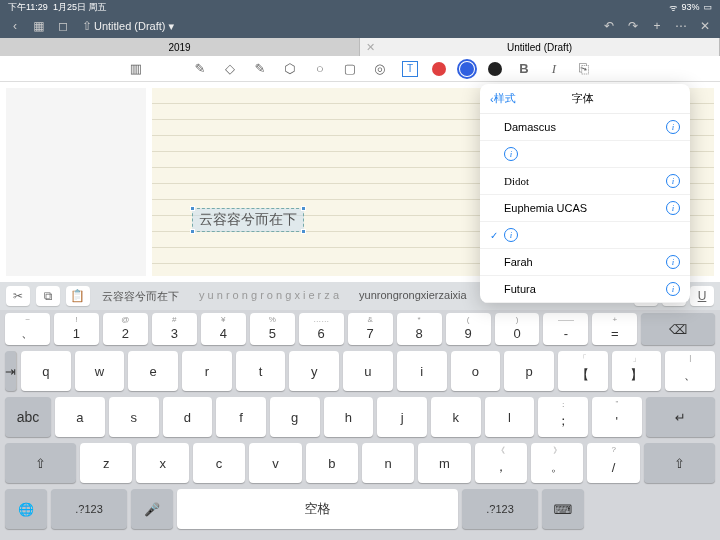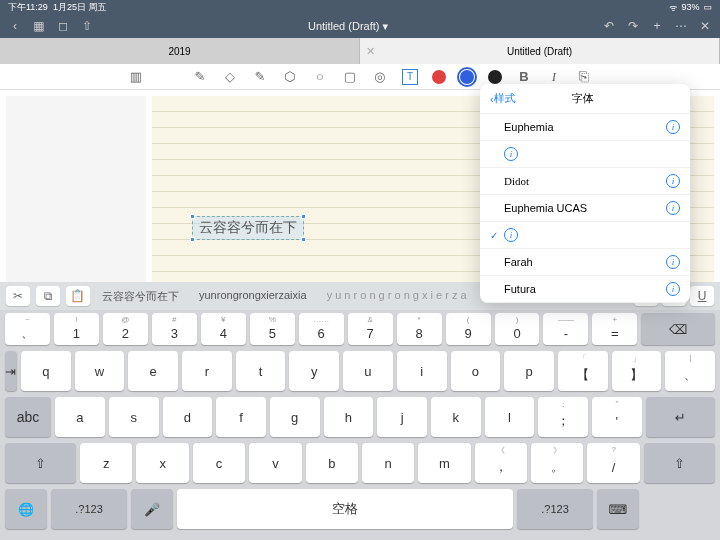--- a/index.html
+++ b/index.html
@@ -1,24 +1,24 @@
 <!DOCTYPE html>
 <html><head>
 <meta charset="utf-8">
 <style>
 *{margin:0;padding:0;box-sizing:border-box;font-family:-apple-system,sans-serif}
 body{width:720px;height:540px;overflow:hidden;background:#e8e8e8;position:relative}
 .status{height:14px;background:#4a5a6a;color:#fff;display:flex;justify-content:space-between;align-items:center;padding:0 8px;font-size:9px}
 .status-r{display:flex;gap:4px;align-items:center}
 .appbar{height:24px;background:#4a5a6a;display:flex;align-items:center;padding:0 8px;color:#ccc}
 .appbar-l{display:flex;gap:10px}
-.appbar-c{flex:1;text-align:center;font-size:11px;color:#eee}
+.appbar-c{flex:1;text-align:left;font-size:11px;color:#eee}
 .appbar-r{display:flex;gap:10px}
 .ico{width:14px;height:14px;display:inline-flex;align-items:center;justify-content:center;font-size:12px}
-.tabs{height:26px;background:#d0d0d0;display:flex;font-size:10px}
+.tabs{height:18px;background:#d0d0d0;display:flex;font-size:10px}
 .tab{flex:1;display:flex;align-items:center;justify-content:center;border-right:1px solid #bbb;position:relative}
 .tab.active{background:#f0f0f0}
 .tab-x{position:absolute;left:6px;color:#aaa;font-size:11px}
 .toolbar{height:26px;background:#fff;border-bottom:1px solid #ddd;display:flex;align-items:center;justify-content:center;gap:14px}
 .tico{width:16px;height:16px;display:flex;align-items:center;justify-content:center;font-size:13px;color:#666}
 .dot{width:14px;height:14px;border-radius:50%}
 .canvas{height:200px;background:#fff;display:flex;padding:6px;gap:6px;position:relative}
 .thumb{width:140px;background:#f5f5f5}
 .paper{flex:1;background:#f9f6e8;background-image:repeating-linear-gradient(transparent,transparent 15px,#e0dcc8 15px,#e0dcc8 16px);position:relative}
 .textbox{position:absolute;left:40px;top:120px;background:rgba(200,220,240,.5);border:1px dashed #7aa;padding:2px 6px;font-size:14px;color:#555}
@@ -49,21 +49,21 @@
 .r3{padding-left:5px}
 .r3 .key{width:56px;height:40px}
 .r3 .key.caps{width:52px;background:#bcc0c6;font-size:14px}
 .r3 .key.ret{width:78px;background:#bcc0c6}
 .r4 .key{width:56px;height:40px}
 .r4 .key.shift{width:76px;background:#bcc0c6}
 .r5 .key{height:40px}
 .r5 .globe{width:42px;background:#bcc0c6}
 .r5 .num{width:76px;background:#bcc0c6;font-size:11px}
 .r5 .mic{width:42px;background:#bcc0c6}
-.r5 .space{width:336px}
+.r5 .space{width:281px}
 .r5 .hide{width:42px;background:#bcc0c6}
 </style>
 </head>
 <body>
 
 <div class="status">
   <div><span>下午11:29</span>&nbsp;&nbsp;<span>1月25日 周五</span></div>
   <div class="status-r">
       <span>ᯤ</span>
       <span>93%</span>
@@ -129,21 +129,21 @@
 </div>
 
 <div class="popup">
   <div class="pop-h">
     <span class="pop-back">‹<span>样式</span></span>
     <span class="pop-t">字体</span>
   </div>
   <div id="fontlist">
       <div class="fontrow">
         <span class="chk"></span>
-        <span class="fn">Euphemia</span>
+        <span class="fn">Damascus</span>
         <span class="info">i</span>
       </div>
       <div class="fontrow">
         <span class="chk"></span>
         <span class="info">i</span>
       </div>
       <div class="fontrow">
         <span class="chk"></span>
         <span class="fn" style="font-family:serif">Didot</span>
         <span class="info">i</span>
@@ -170,22 +170,22 @@
     </div>
 </div>
 
 <div class="kb">
   <div class="kb-top">
     <span class="kb-ico">✂</span>
     <span class="kb-ico">⧉</span>
     <span class="kb-ico">📋</span>
     <div class="cand">
       <span>云容容兮而在下</span>
+      <span style="color:#999">y u n r o n g r o n g x i e r z a</span>
       <span>yunrongrongxierzaixia</span>
-      <span style="color:#999">y u n r o n g r o n g x i e r z a</span>
     </div>
     <div class="kb-fmt">
       <span class="kb-ico" style="font-weight:700">B</span>
       <span class="kb-ico" style="font-style:italic;font-family:serif">I</span>
       <span class="kb-ico" style="text-decoration:underline">U</span>
     </div>
   </div>
   <div class="row r1" id="r1">
       <div class="key ">
         <span class="sup">~</span>

